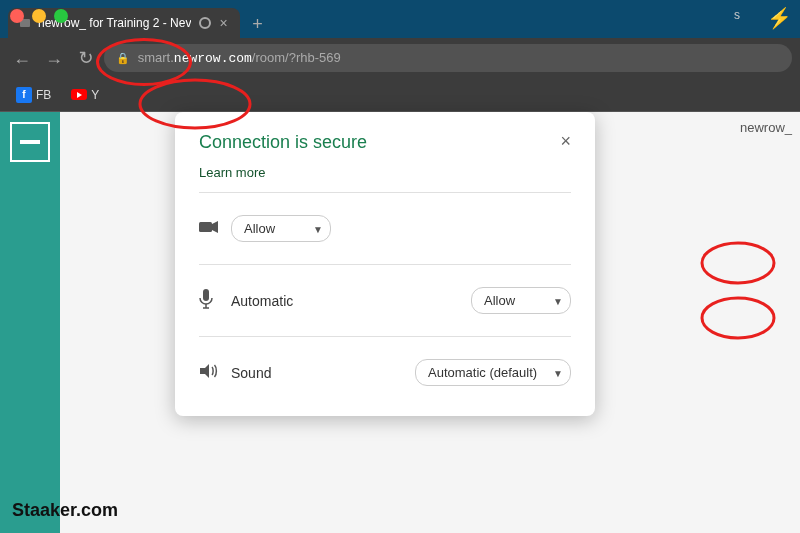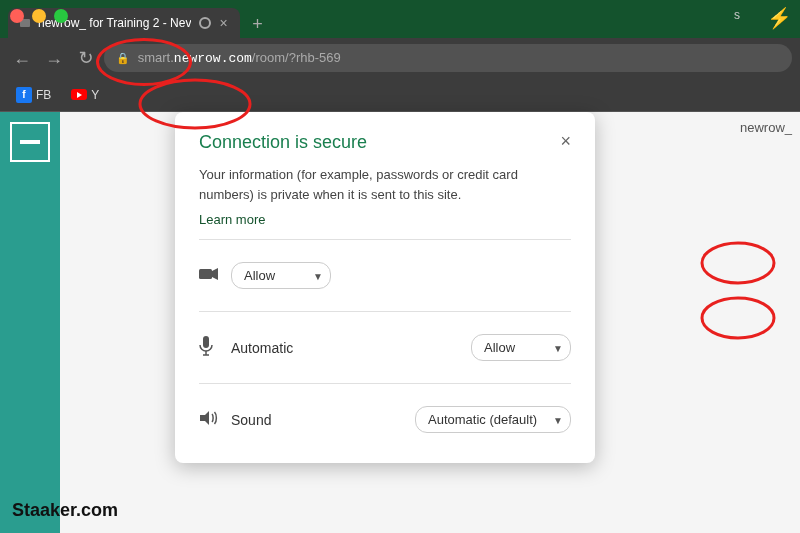--- a/index.html
+++ b/index.html
@@ -15,21 +15,21 @@
     
     .browser-chrome {
       background: #3c3c3c;
       width: 100%;
       height: 100%;
       position: relative;
     }
 
     
     .tab-bar {
-      background: #14532d;
+      background: #0c4a6e;
       height: 38px;
       display: flex;
       align-items: flex-end;
       padding: 0 80px 0 8px;
     }
 
     .window-controls {
       position: absolute;
       left: 10px;
       top: 9px;
@@ -457,21 +457,20 @@
 
     <div style="position:absolute; right: 8px; top: 8px; font-size:13px; color:#555;">newrow_</div>
   </div>
 
   <div class="popup">
     <div class="popup-header">
       <h2 class="popup-title">Connection is secure</h2>
       <span class="popup-close">×</span>
     </div>
 
-    <p class="popup-description">Your information (for example, passwords or credit card numbers) is private when it is sent to this site.</p>
 
     <a class="popup-link" href="#">Learn more</a>
 
     <hr class="popup-divider">
 
     <div class="permission-row">
       <div class="permission-icon">
         <svg width="20" height="14" viewBox="0 0 20 14" fill="none">
           <rect x="0" y="2" width="13" height="10" rx="1.5" fill="#555"></rect>
           <polygon points="13,4 19,1 19,13 13,10" fill="#555"></polygon>

